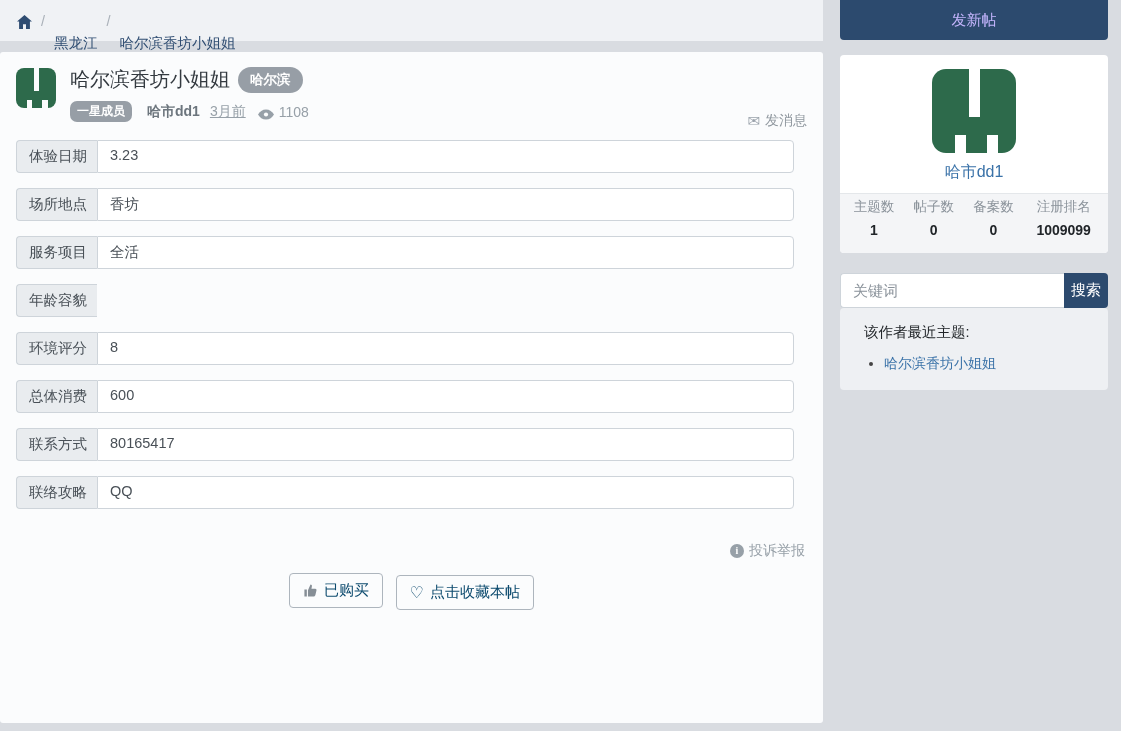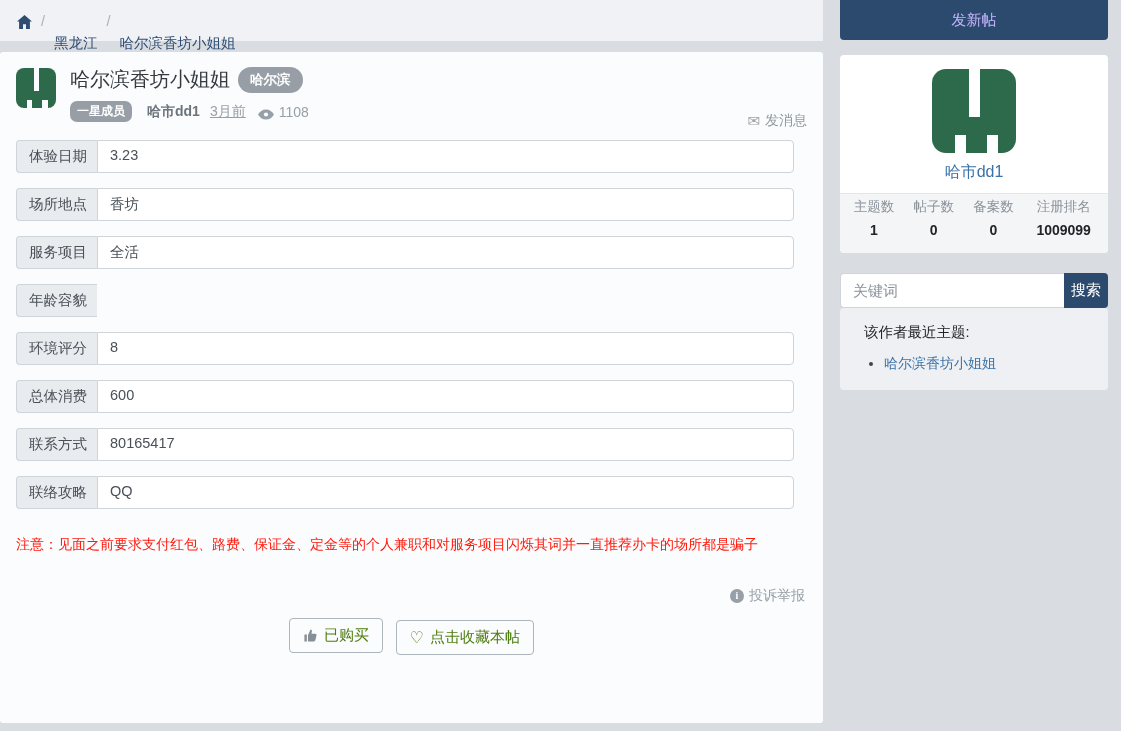--- a/index.html
+++ b/index.html
@@ -72,21 +72,21 @@
   }
   .report-link { display:inline-flex; align-items:center; gap:5px; cursor:pointer; }
   .info-icon {
     width:14px; height:14px; border-radius:50%; background:#97a0a8; color:#fff;
     font-size:10px; font-weight:bold; display:inline-flex; align-items:center;
     justify-content:center; font-family:"Liberation Serif",serif;
   }
   .actions-row { margin-top:13px; text-align:center; }
   .action-btn {
     display:inline-flex; align-items:center; gap:6px; background:#fbfcfd;
-    border:1px solid #adb5bd; color:#4d7c0f; font-size:15px; padding:7px 13px;
+    border:1px solid #adb5bd; color:#0c4a6e; font-size:15px; padding:7px 13px;
     border-radius:4px; margin:0 4px; cursor:pointer;
     font-family:"Liberation Sans","DejaVu Sans",sans-serif;
   }
   .heart-icon { font-size:16px; line-height:1; }
 
   
   .sidebar {
     position:absolute; left:823px; top:0; width:298px; height:731px;
     background:#d9dce1; padding:0 13px 0 17px;
   }
@@ -211,21 +211,20 @@
           <div class="field-value">80165417</div>
         </div>
 
         <div class="field-row">
           <span class="field-label">联络攻略</span>
           <div class="field-value">QQ</div>
         </div>
       </div>
 
 
-    <div class="post-warning">注意：见面之前要求支付红包、路费、保证金、定金等的个人兼职和对服务项目闪烁其词并一直推荐办卡的场所都是骗子</div>
 
     <div class="report-row">
       <span class="report-link">
         <span class="info-icon">i</span>
         <span>投诉举报</span>
       </span>
     </div>
 
     <div class="actions-row">
       <button class="action-btn">

